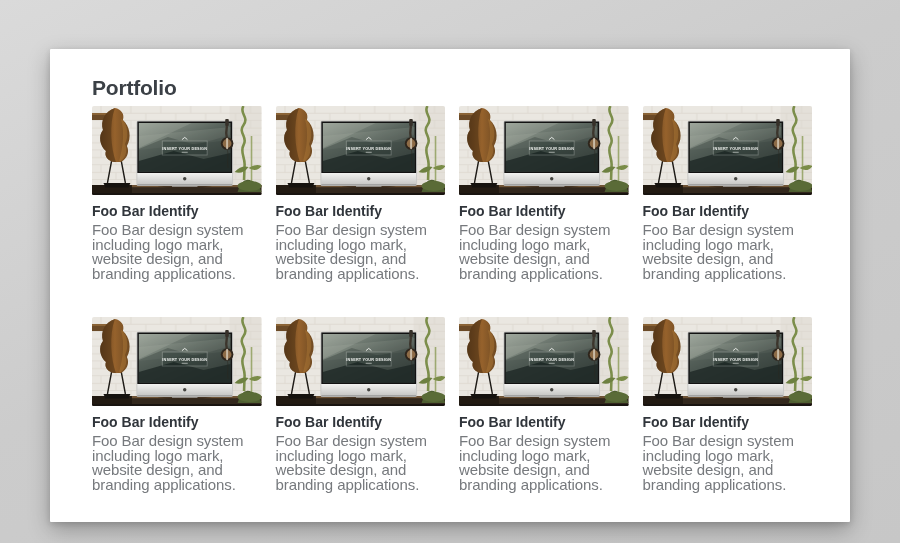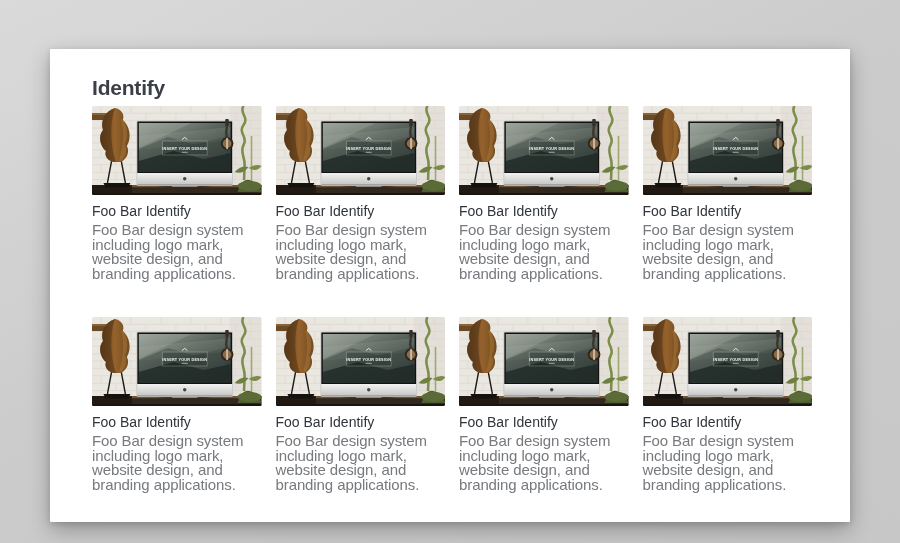--- a/index.html
+++ b/index.html
@@ -36,37 +36,37 @@
     border-radius:2px;
     overflow:hidden;
     cursor:pointer;
   }
   .thumb svg { display:block; width:100%; height:89px; }
   .thumb text { font-family:"Liberation Sans", sans-serif; }
   .item-title {
     margin-top:8px;
     font-size:14px;
     line-height:17px;
-    font-weight:normal;
+    font-weight:bold;
     color:#30353b;
   }
   .item-desc {
     margin-top:3px;
     font-size:15px;
     line-height:14.5px;
     letter-spacing:-0.1px;
     color:#76797d;
   }
 </style>
 </head>
 <body>
 
 <div class="page">
   <main class="card">
-    <h1 class="page-title">Identify</h1>
+    <h1 class="page-title">Portfolio</h1>
 
     <div class="grid">
 
         <article class="item">
           <div class="thumb">
             <svg viewBox="0 0 170 89" preserveAspectRatio="none" role="img">
               <defs>
                 <linearGradient id="gScreen" x1="0" y1="0" x2="0.8" y2="1">
                   <stop offset="0" stop-color="#9aa398"></stop>
                   <stop offset="0.45" stop-color="#5a655e"></stop>

